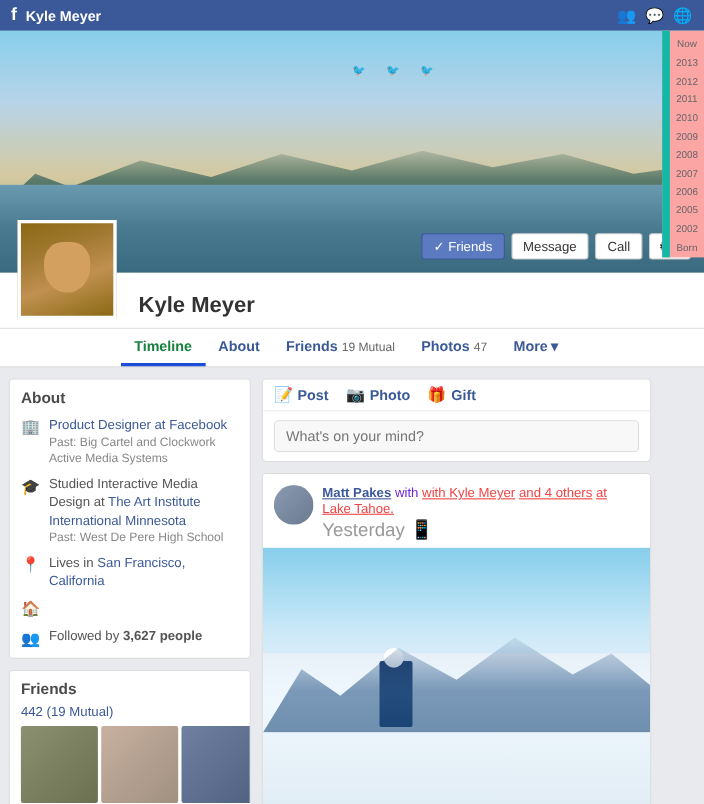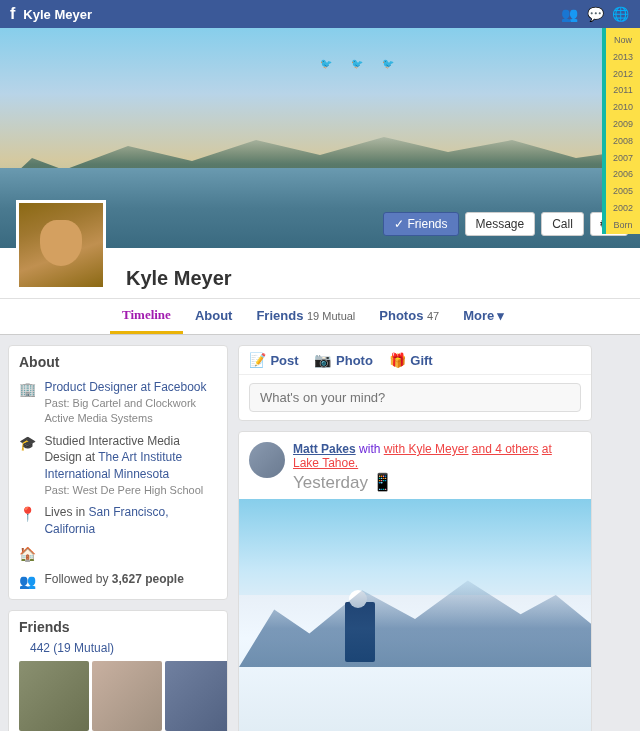--- a/index.html
+++ b/index.html
@@ -36,22 +36,22 @@
       color: #c8d4e8;
       font-size: 14px;
     }
 
     
     #timeline-scroll {
       position: absolute;
       right: 0;
       top: 28px;
       width: 38px;
-      background: #fde047;
-      border-left: 4px solid #14b8a6;
+      background: #fca5a5;
+      border-left: 7px solid #14b8a6;
       z-index: 100;
       font-size: 9px;
       color: #666;
       text-align: center;
       padding-top: 4px;
     }
     #timeline-scroll .ts-item {
       padding: 3px 2px;
       cursor: pointer;
       line-height: 1.2;
@@ -189,23 +189,22 @@
     }
     .tab-item {
       padding: 8px 12px;
       font-size: 13px;
       color: #3b5998;
       cursor: pointer;
       border-bottom: 3px solid transparent;
       font-weight: bold;
     }
     .tab-item.active {
-      border-bottom: 3px solid #eab308;
-      color: #a21caf;
-      font-family: Liberation Serif, serif;
+      border-bottom: 3px solid #1d4ed8;
+      color: #15803d;
     }
     .tab-badge {
       color: #666;
       font-size: 11px;
       font-weight: normal;
     }
     .tab-more {
       display: flex;
       align-items: flex-end;
       gap: 3px;
@@ -253,21 +252,20 @@
       flex-shrink: 0;
     }
     .about-item a { color: #3b5998; text-decoration: none; }
     .about-sub { color: #888; font-size: 11px; }
 
     
     .friends-count {
       font-size: 12px;
       color: #666;
       padding: 0 10px 6px;
-      margin-left: 11px;
     }
     .friends-count a { color: #3b5998; text-decoration: none; }
     .friends-grid {
       display: grid;
       grid-template-columns: repeat(3, 1fr);
       gap: 3px;
       padding: 0 10px 8px;
     }
     .friend-cell {
       text-align: center;

